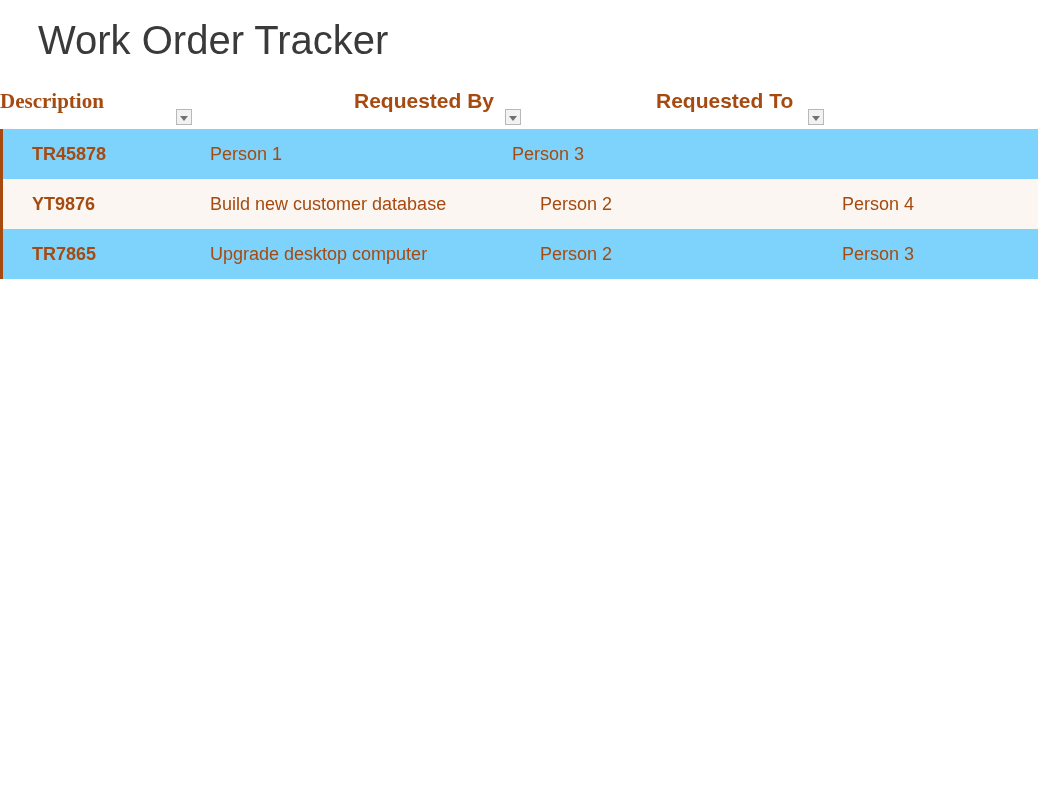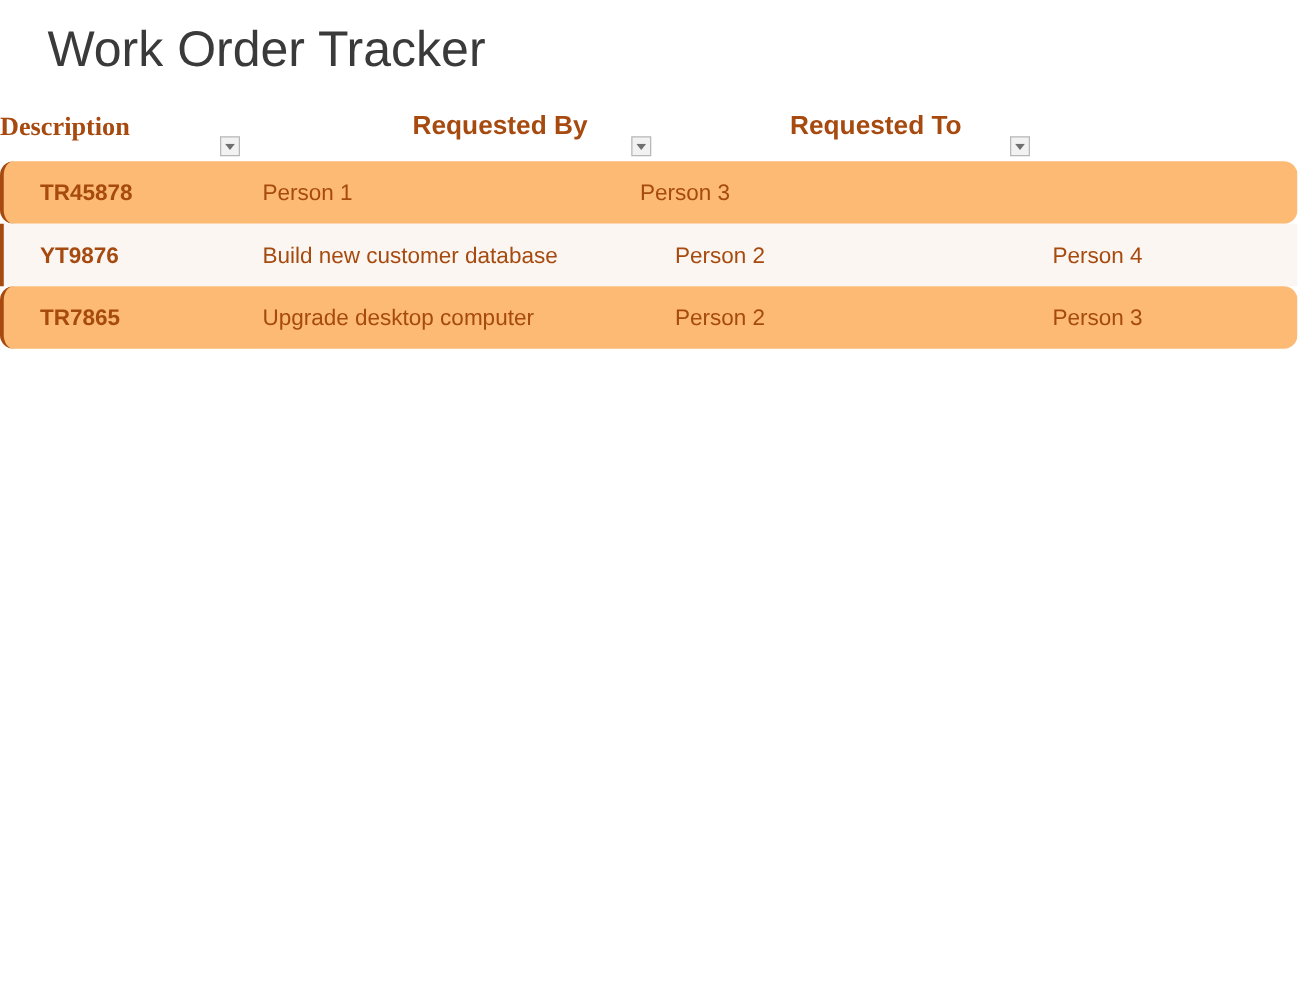--- a/index.html
+++ b/index.html
@@ -41,20 +41,21 @@
     .col-order {
       padding-left: 32px;
       width: 210px;
     }
     .col-desc {
       width: 330px;
       font-family: Liberation Serif, serif;
     }
     .col-req {
       width: 302px;
+      margin-left: 24px;
     }
     .col-assign {
       flex: 1;
     }
     .filter-btn {
       position: absolute;
       width: 16px;
       height: 16px;
       background: #f2f2f2;
       border: 1px solid #b8b8b8;
@@ -77,22 +78,21 @@
     }
     .table-row {
       display: flex;
       align-items: center;
       height: 50px;
       border-left: 3px solid #a64a0f;
       color: #a64a0f;
       font-size: 18px;
     }
     .row-odd {
-      background: #fdba74;
-      border-radius: 11px;
+      background: #7dd3fc;
     }
     .row-even {
       background: #fbf6f1;
     }
     .cell {
       display: flex;
       align-items: center;
     }
     .cell-order {
       padding-left: 29px;

